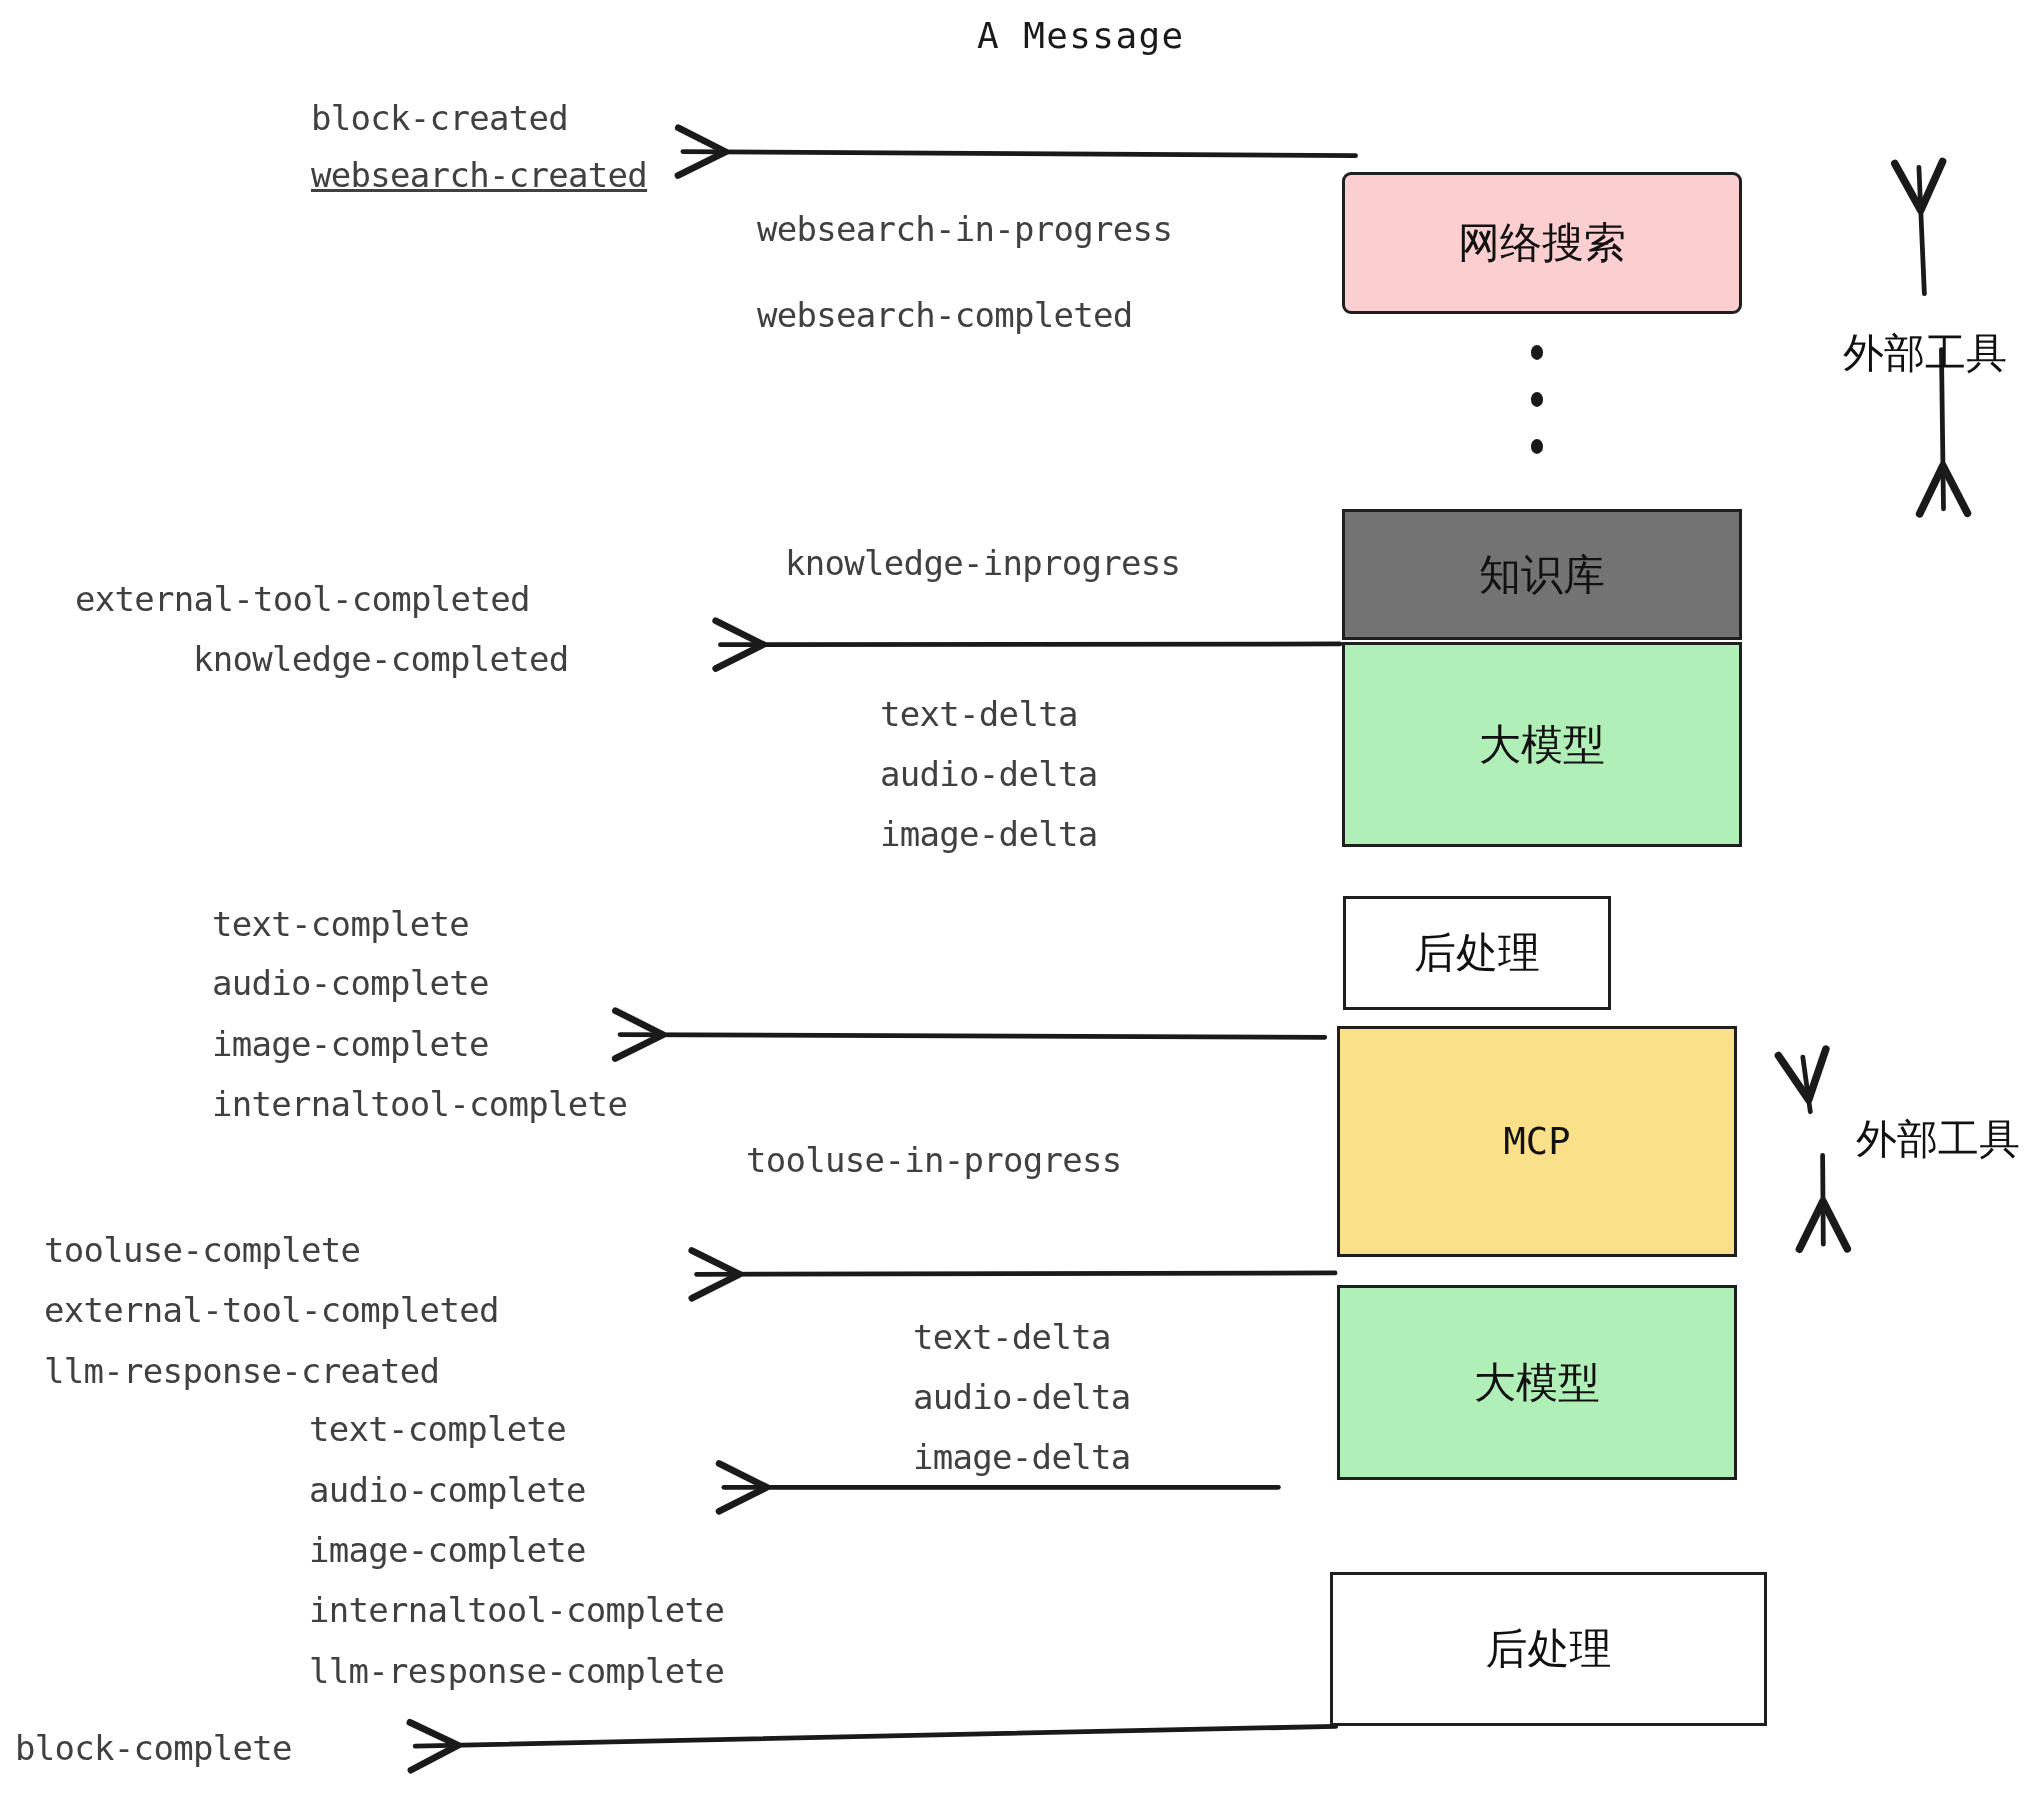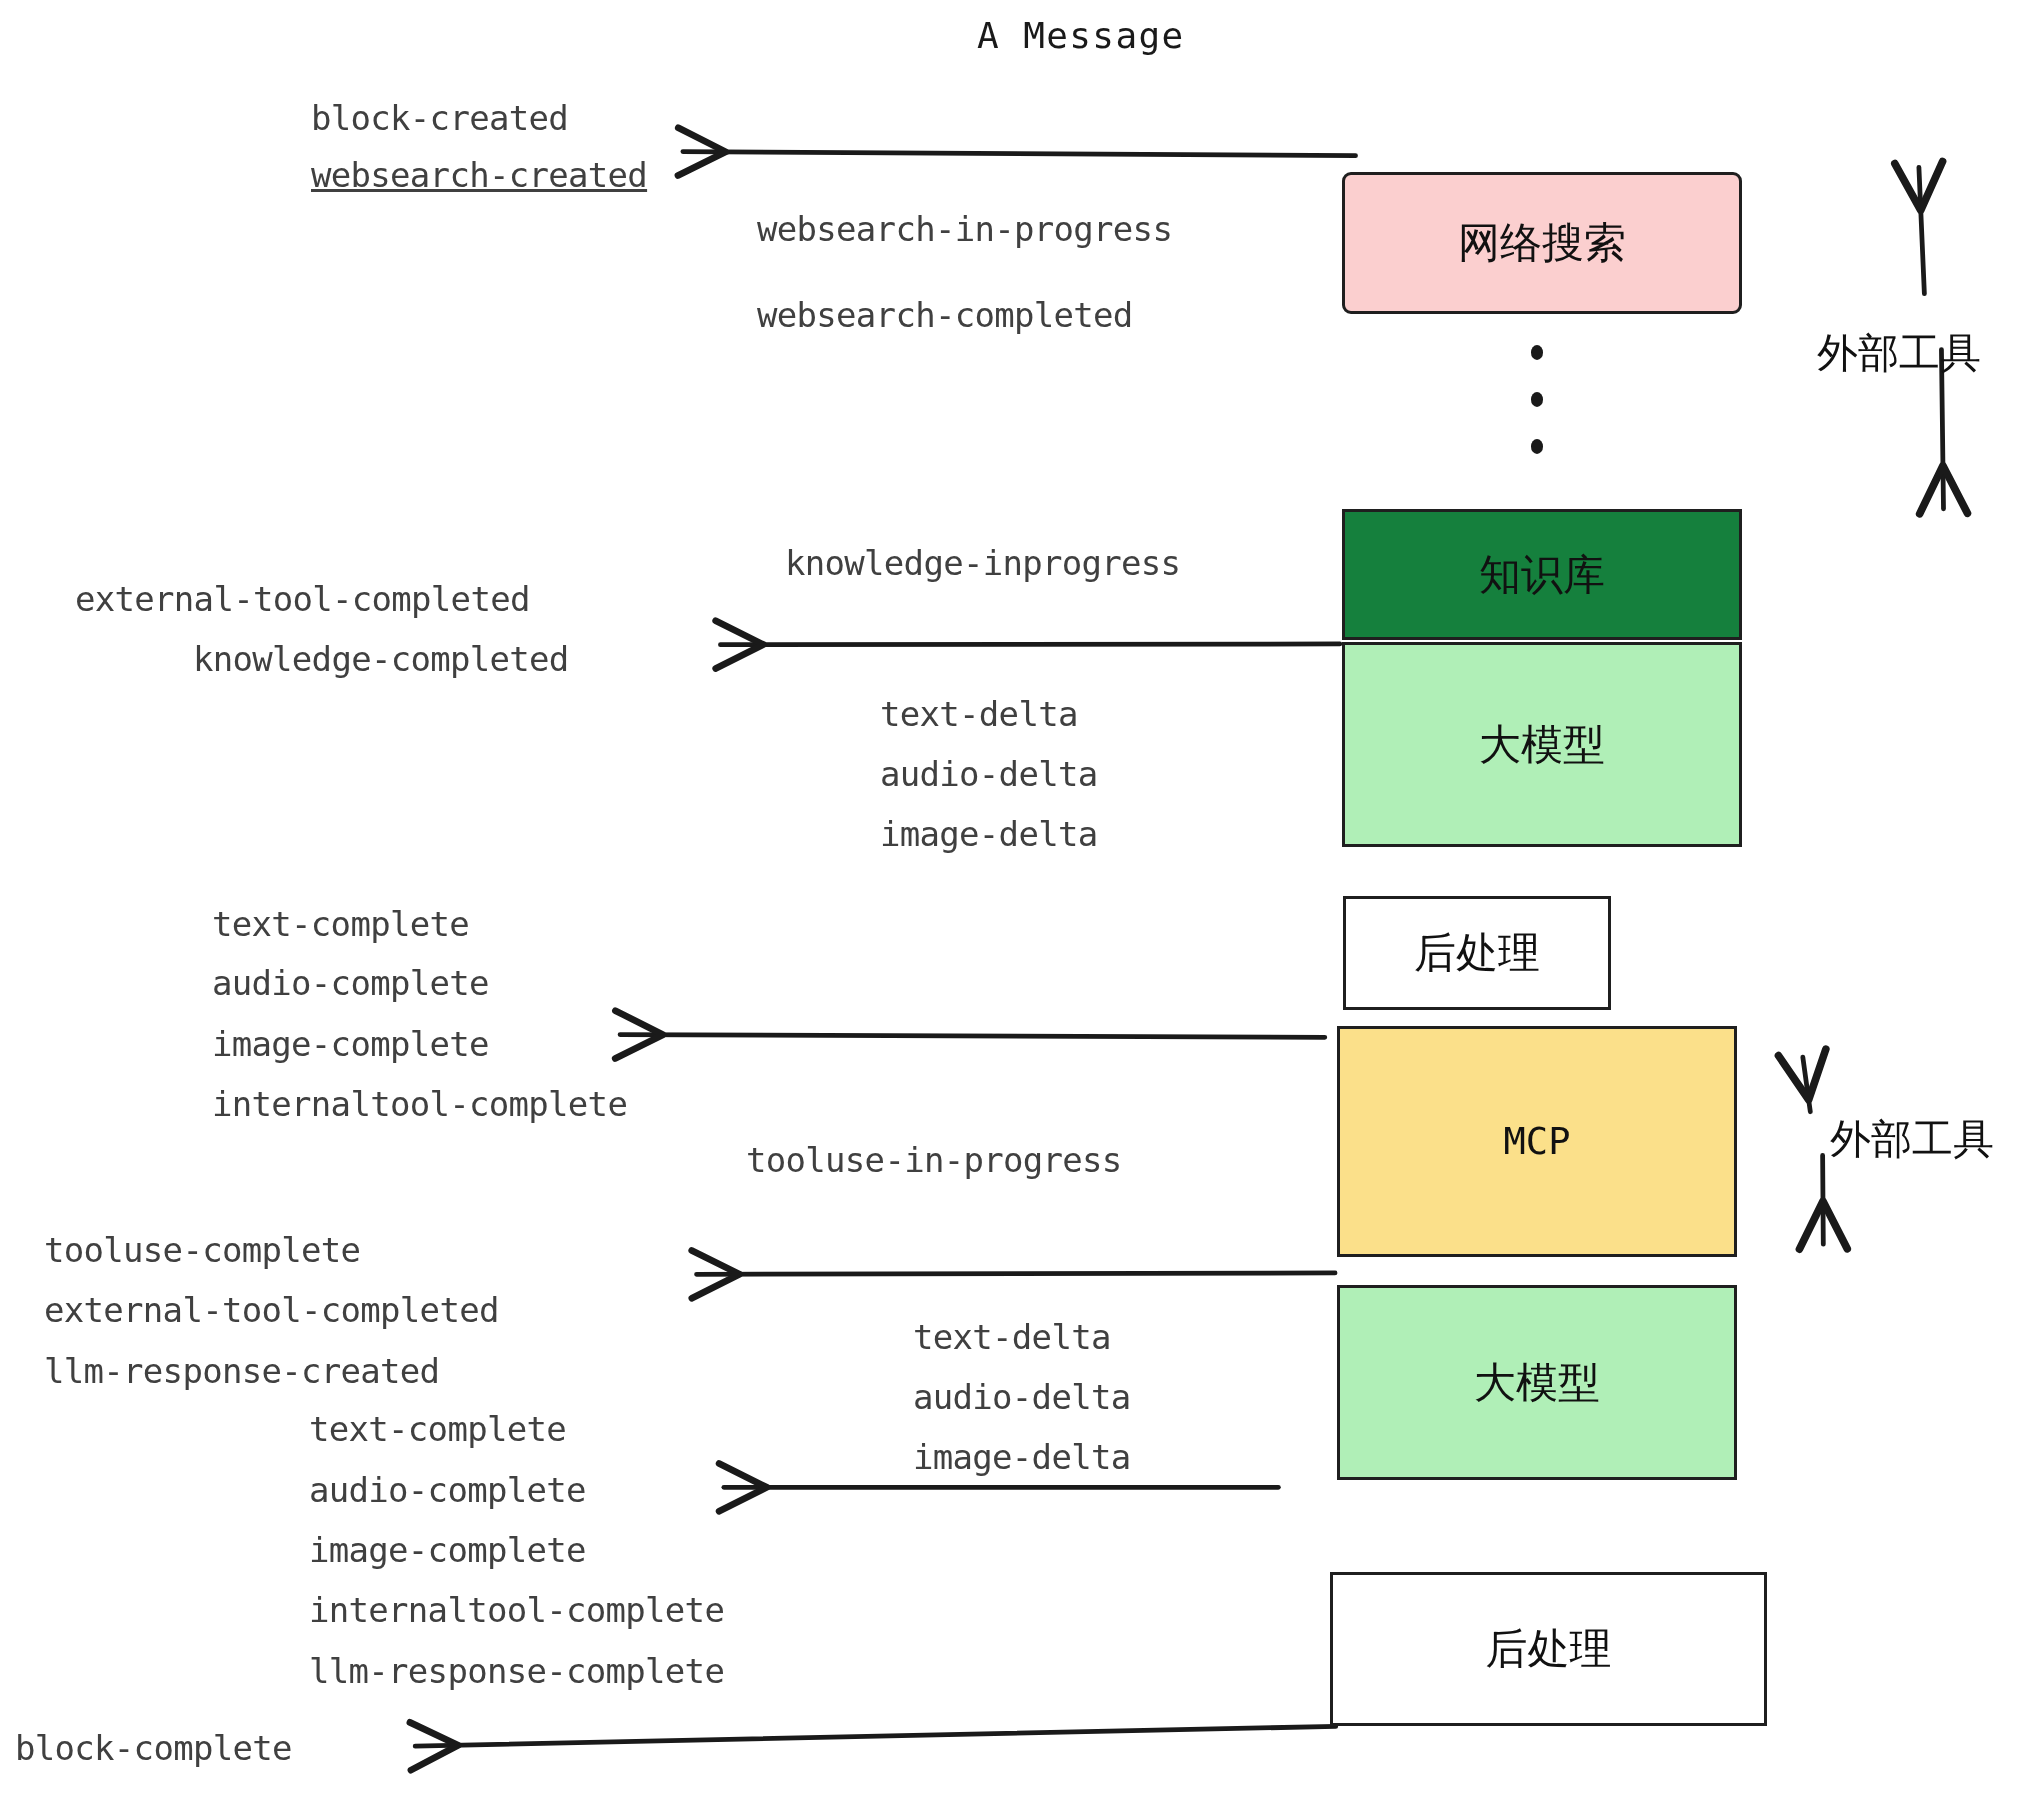--- a/index.html
+++ b/index.html
@@ -47,20 +47,21 @@
   .node.latin {
     font-family: "DejaVu Sans Mono", monospace;
     font-size: 37px;
   }
   .grouplabel {
     position: absolute;
     font-family: "DejaVu Sans", sans-serif;
     font-size: 41px;
     color: #111111;
     white-space: pre;
+    margin-left: 26px;
   }
   .vdots {
     position: absolute;
     display: flex;
     flex-direction: column;
     align-items: center;
     justify-content: space-between;
   }
   .vdots i {
     display: block;
@@ -114,21 +115,21 @@
   </svg>
 
   <div class="vdots" style="left:1529px; top:345px; width:16.4px; height:109px;">
     <i></i>
     <i></i>
     <i></i>
   </div>
 
   <div class="node cn" style="left:1342px; top:172px; width:400px; height:142px; background:#fbcfcf;border-radius:9px;">网络搜索</div>
 
-  <div class="node cn" style="left:1342px; top:509px; width:400px; height:131px; background:#15803d;">知识库</div>
+  <div class="node cn" style="left:1342px; top:509px; width:400px; height:131px; background:#737373;">知识库</div>
 
   <div class="node cn" style="left:1342px; top:642px; width:400px; height:205px; background:#b0efb7;">大模型</div>
 
   <div class="node cn" style="left:1343px; top:896px; width:268px; height:114px; background:#ffffff;">后处理</div>
 
   <div class="node latin" style="left:1337px; top:1026px; width:400px; height:231px; background:#fbe08a;">MCP</div>
 
   <div class="node cn" style="left:1337px; top:1285px; width:400px; height:195px; background:#b0efb7;">大模型</div>
 
   <div class="node cn" style="left:1330px; top:1572px; width:437px; height:154px; background:#ffffff;">后处理</div>

